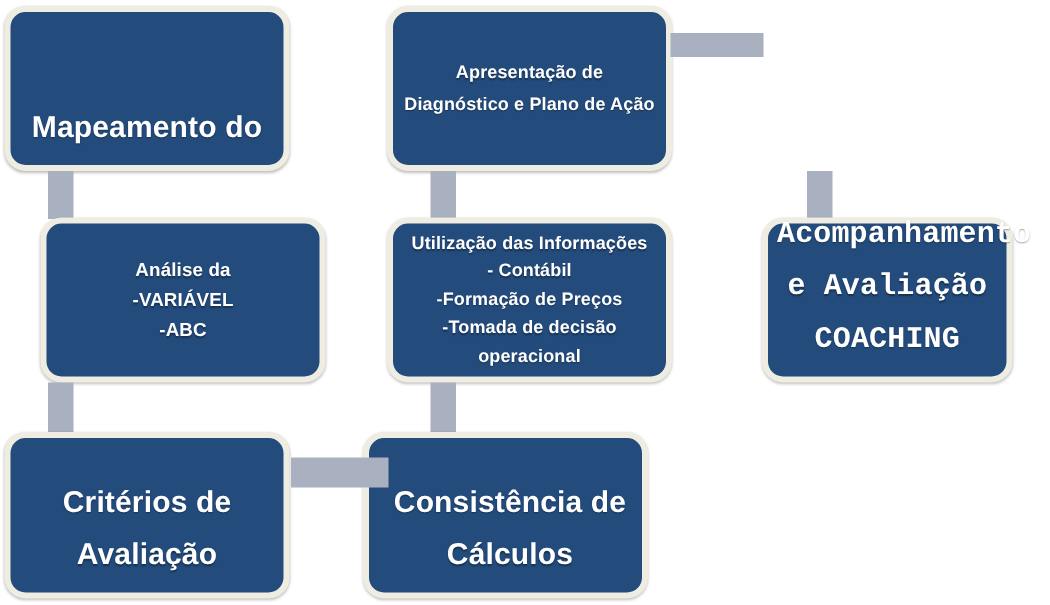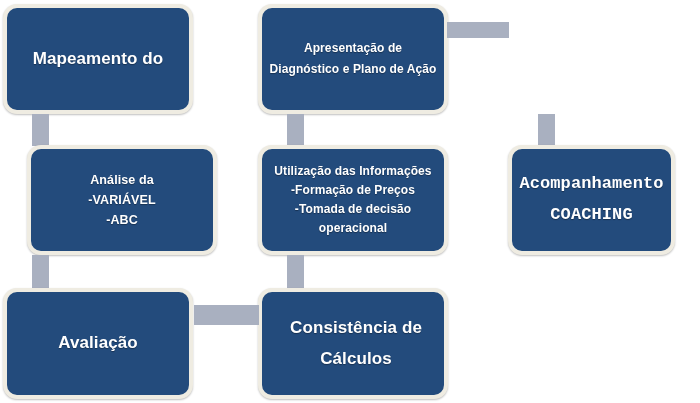--- a/index.html
+++ b/index.html
@@ -36,21 +36,21 @@
     padding: 4px 6px;
   }
   .node .lines {
     width: 100%;
   }
   .node .line {
     display: block;
     white-space: nowrap;
   }
   
-  .size-lg  { font-size: 17px; }
+  .size-lg  { font-size: 20px; align-items: flex-end; }
   .size-md  { font-size: 14.5px; }
   .size-sm  { font-size: 12.5px; }
   .size-xs  { font-size: 12px; }
 
   .lead-wide .line { margin: 6px 0; }
   .lead-tight .line { margin: 1.5px 0; }
   .lead-normal .line { margin: 3px 0; }
 
   .connector {
     position: absolute;
@@ -75,58 +75,61 @@
       <span class="line">Análise da</span>
       <span class="line">-VARIÁVEL</span>
       <span class="line">-ABC</span>
     </div>
   </div>
 
   <div class="connector" style="left:32px; top:255px; width:17px; height:33px;"></div>
 
   <div class="node size-lg lead-wide" style="left:3px; top:288px; width:190px; height:111px;">
     <div class="lines">
+      <span class="line">Critérios de</span>
       <span class="line">Avaliação</span>
     </div>
   </div>
 
   <div class="node size-xs lead-normal" style="left:258px; top:4px; width:190px; height:110px;align-items:center;">
     <div class="lines">
       <span class="line">Apresentação de</span>
       <span class="line">Diagnóstico e Plano de Ação</span>
     </div>
   </div>
 
   <div class="connector" style="left:287px; top:114px; width:17px; height:32px;"></div>
 
   <div class="node size-xs lead-tight" style="left:258px; top:145px; width:190px; height:110px;">
     <div class="lines">
       <span class="line">Utilização das Informações</span>
+      <span class="line">- Contábil</span>
       <span class="line">-Formação de Preços</span>
       <span class="line">-Tomada de decisão</span>
       <span class="line">operacional</span>
     </div>
   </div>
 
   <div class="connector" style="left:287px; top:255px; width:17px; height:33px;"></div>
 
-  <div class="node size-lg lead-wide" style="left:258px; top:288px; width:190px; height:111px;padding-left:12px;">
+  <div class="node size-lg lead-wide" style="left:242px; top:288px; width:190px; height:111px;padding-left:12px;">
     <div class="lines">
       <span class="line">Consistência de</span>
       <span class="line">Cálculos</span>
     </div>
   </div>
 
   <div class="connector" style="left:194px; top:305px; width:65px; height:20px;"></div>
 
 
   <div class="connector" style="left:447px; top:22px; width:62px; height:16px;"></div>
 
   <div class="connector" style="left:538px; top:114px; width:17px; height:32px;"></div>
 
   <div class="node size-lg lead-wide" style="left:508px; top:145px; width:167px; height:110px;font-family:Liberation Mono, monospace;">
     <div class="lines">
       <span class="line">Acompanhamento</span>
+      <span class="line">e Avaliação</span>
       <span class="line">COACHING</span>
     </div>
   </div>
 
 </div>
 
 </body></html>

